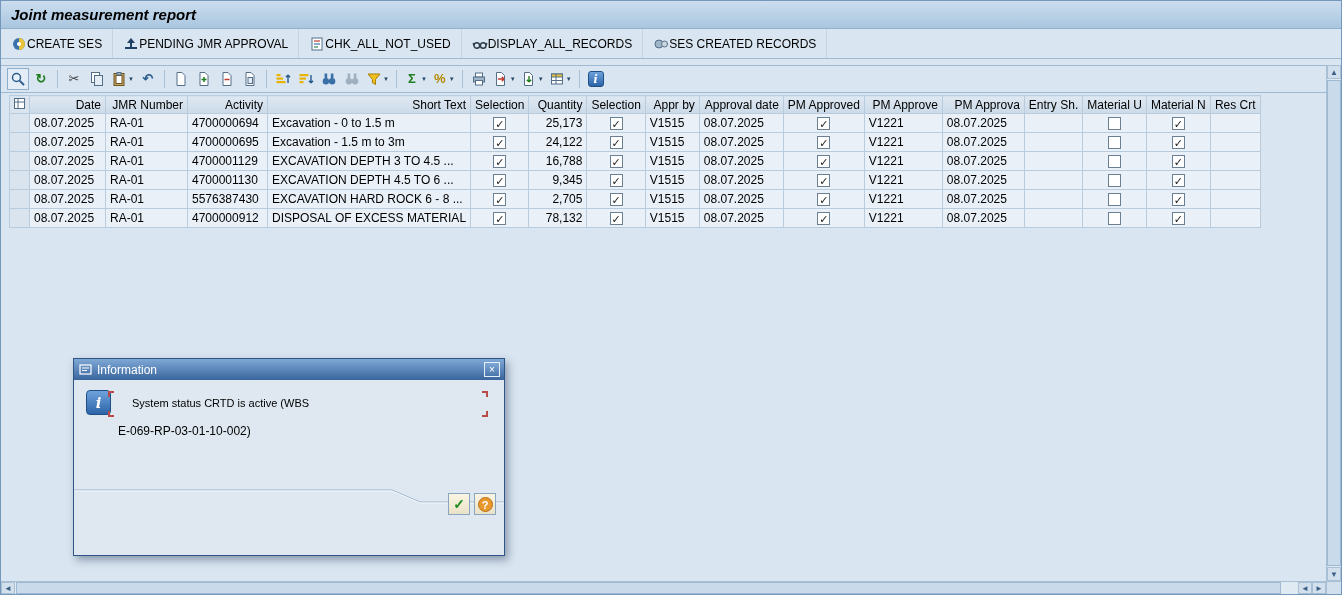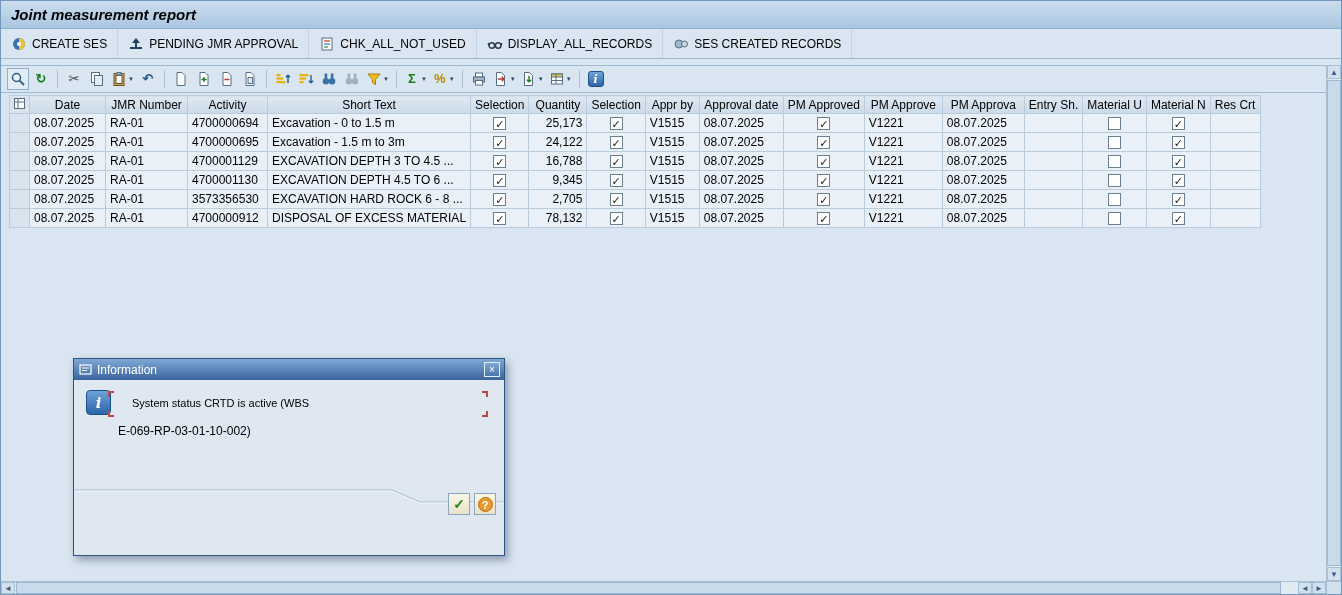--- a/index.html
+++ b/index.html
@@ -8,42 +8,42 @@
             border:1px solid #7398BC; overflow:hidden; font-size:12px; color:#000; }
 
   
   .titlebar { height:28px; background:linear-gradient(#CBDDEE,#A9C6E0);
               border-bottom:1px solid #8FB0CE; display:flex; align-items:center; padding-left:10px; }
   .titlebar .title { font-style:italic; font-weight:bold; font-size:15px; }
 
   
   .app-toolbar { height:30px; background:#D9E5F0; border-bottom:1px solid #9FB9D0;
                  display:flex; align-items:stretch; }
-  .tb-btn { display:flex; align-items:center; gap:5px; padding:0 10px; border:none;
+  .tb-btn { display:flex; align-items:center; padding:0 10px; border:none;
             background:transparent; font-family:inherit; font-size:12px; color:#000;
             border-right:1px solid #C3D4E4; white-space:nowrap; cursor:default; }
 
   
   .alv-toolbar { margin-top:6px; height:28px; width:1326px; border-top:1px solid #9FB9D0;
                  border-bottom:1px solid #9FB9D0; background:#D9E5F0; display:flex;
                  align-items:center; padding-left:6px; gap:1px; }
   .icon-btn { height:22px; min-width:22px; display:flex; align-items:center; justify-content:center;
               background:transparent; border:1px solid transparent; padding:0 1px; }
   .icon-btn.framed { border:1px solid #8FAECB; background:#E4EDF6; }
   .ic { display:flex; align-items:center; justify-content:center; width:16px; height:16px; }
   .glyph { font-size:13px; line-height:16px; }
   .dd-arrow { font-size:6px; color:#24466A; margin-left:1px; }
   .tb-sep { width:1px; height:18px; background:#A9C0D4; margin:0 4px; }
 
   
   .grid-wrap { margin:2px 0 0 8px; }
   table.grid { border-collapse:collapse; table-layout:fixed; }
   .grid th, .grid td { border:1px solid #B9CCDD; padding:0 4px; font-size:12px;
                        overflow:hidden; white-space:nowrap; }
-  .grid th { background:linear-gradient(#DEE8F2,#CCDAE8); font-weight:normal; text-align:center; height:18px; }
+  .grid th { background:linear-gradient(#DEE8F2,#CCDAE8); font-weight:normal; text-align:right; height:18px; }
   .grid td { background:#E9F0F8; height:19px; }
   .grid td.selcol, .grid th.selcol { background:#D9E4EF; }
   .num { text-align:right;margin-top:40px; }
   .center { text-align:center; }
   .cb { display:inline-block; width:13px; height:13px; background:#fff; border:1px solid #6B7F93;
         line-height:12px; font-size:11px; font-weight:bold; text-align:center; color:#1A1A1A;
         vertical-align:middle; }
 
   
   .vscroll { position:absolute; top:64px; right:0; width:15px; bottom:13px;
@@ -453,21 +453,21 @@
             <td></td>
             <td class="center"><span class="cb"></span></td>
             <td class="center"><span class="cb checked">✓</span></td>
             <td></td>
           </tr>
 
           <tr>
             <td class="selcol"></td>
             <td>08.07.2025</td>
             <td>RA-01</td>
-            <td>3573356530</td>
+            <td>5576387430</td>
             <td>EXCAVATION HARD ROCK 6 - 8 ...</td>
             <td class="center"><span class="cb checked">✓</span></td>
             <td class="num">2,705</td>
             <td class="center"><span class="cb checked">✓</span></td>
             <td>V1515</td>
             <td>08.07.2025</td>
             <td class="center"><span class="cb checked">✓</span></td>
             <td>V1221</td>
             <td>08.07.2025</td>
             <td></td>

